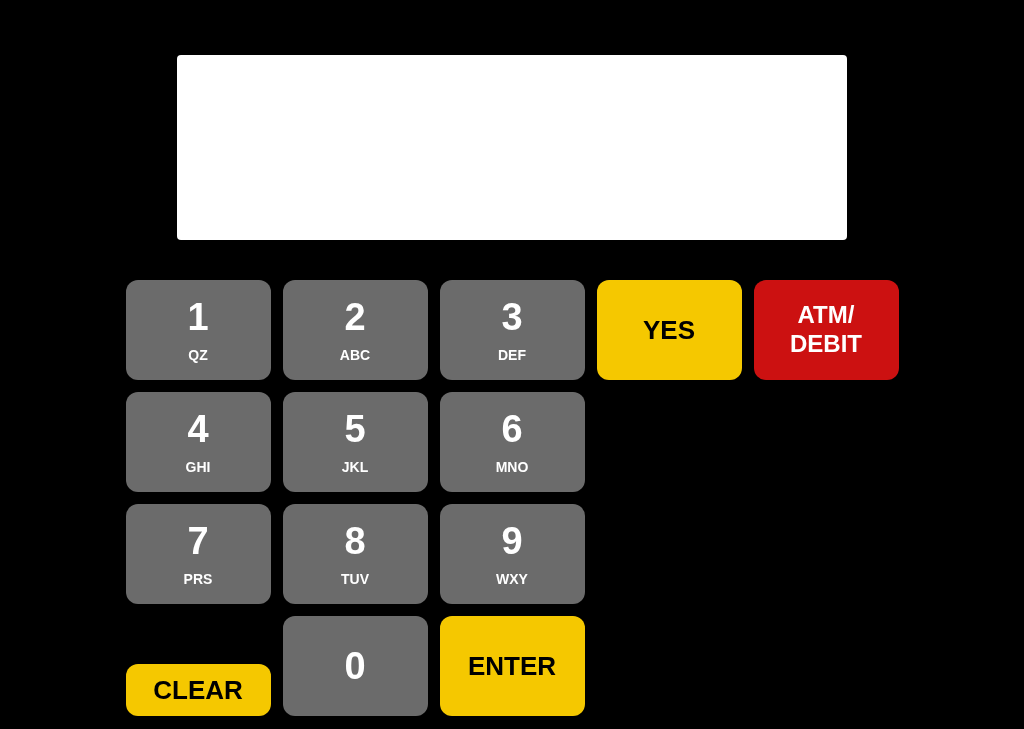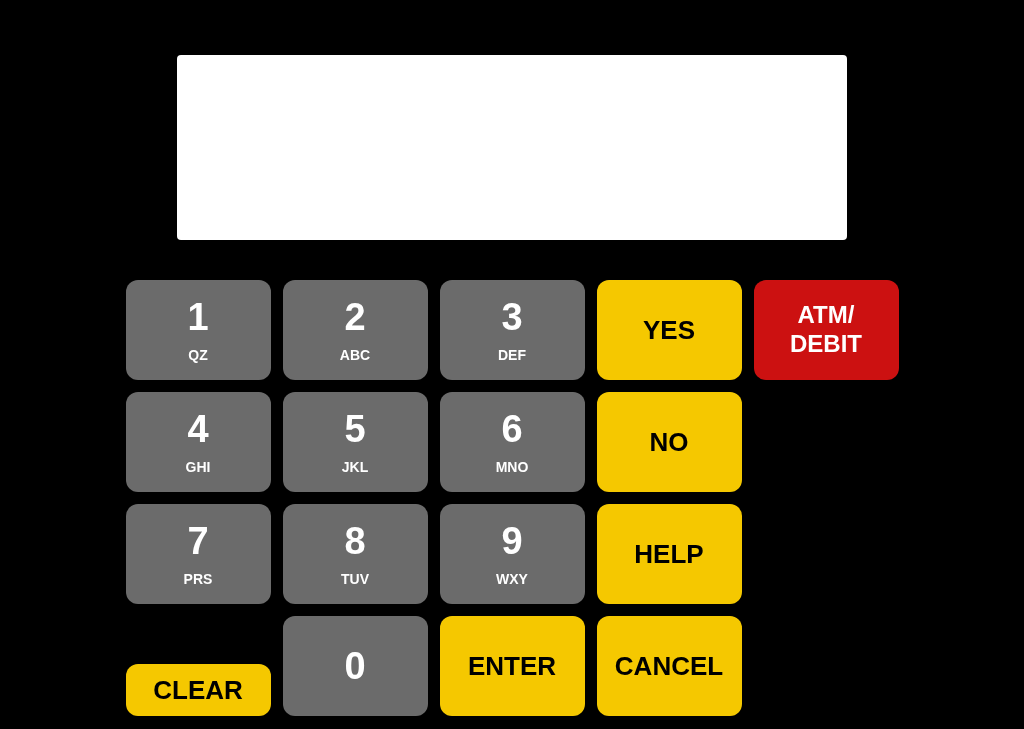--- a/index.html
+++ b/index.html
@@ -153,52 +153,43 @@
   <button class="key key-num key-5">
     <span class="num">5</span>
     <span class="letters">JKL</span>
   </button>
 
   <button class="key key-num key-6">
     <span class="num">6</span>
     <span class="letters">MNO</span>
   </button>
 
-  <button class="key key-yellow key-no">
-    <span class="label">NO</span>
-  </button>
 
   <button class="key key-num key-7">
     <span class="num">7</span>
     <span class="letters">PRS</span>
   </button>
 
   <button class="key key-num key-8">
     <span class="num">8</span>
     <span class="letters">TUV</span>
   </button>
 
   <button class="key key-num key-9">
     <span class="num">9</span>
     <span class="letters">WXY</span>
   </button>
 
-  <button class="key key-yellow key-help">
-    <span class="label">HELP</span>
-  </button>
 
   <button class="key key-yellow key-clear">
     <span class="label">CLEAR</span>
   </button>
 
   <button class="key key-num key-0">
     <span class="num">0</span>
   </button>
 
   <button class="key key-yellow key-enter">
     <span class="label">ENTER</span>
   </button>
 
-  <button class="key key-yellow key-cancel">
-    <span class="label">CANCEL</span>
-  </button>
 
 </div>
 
 </body></html>

